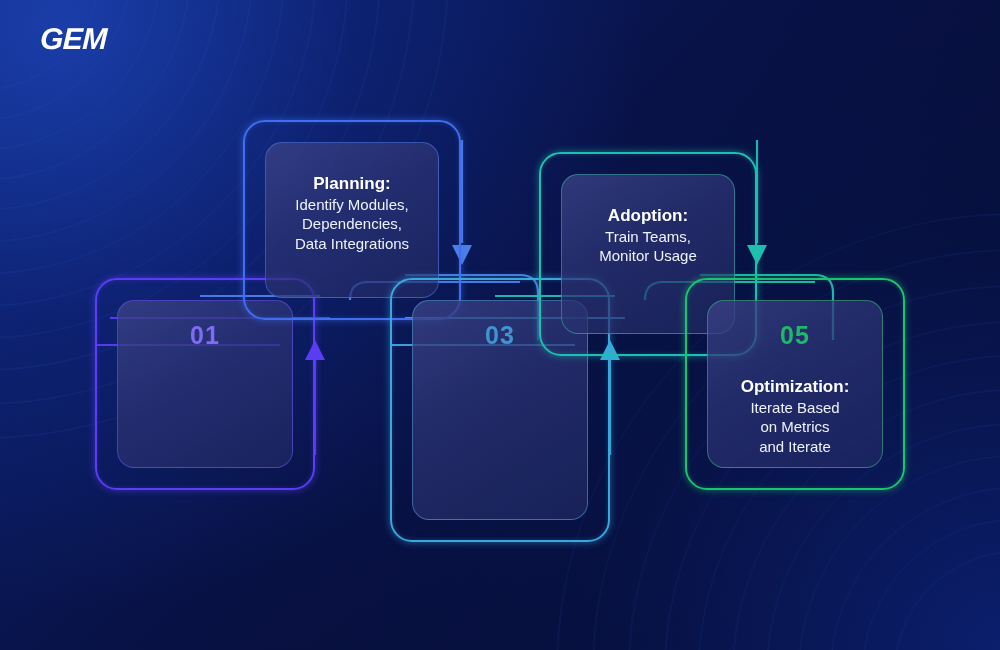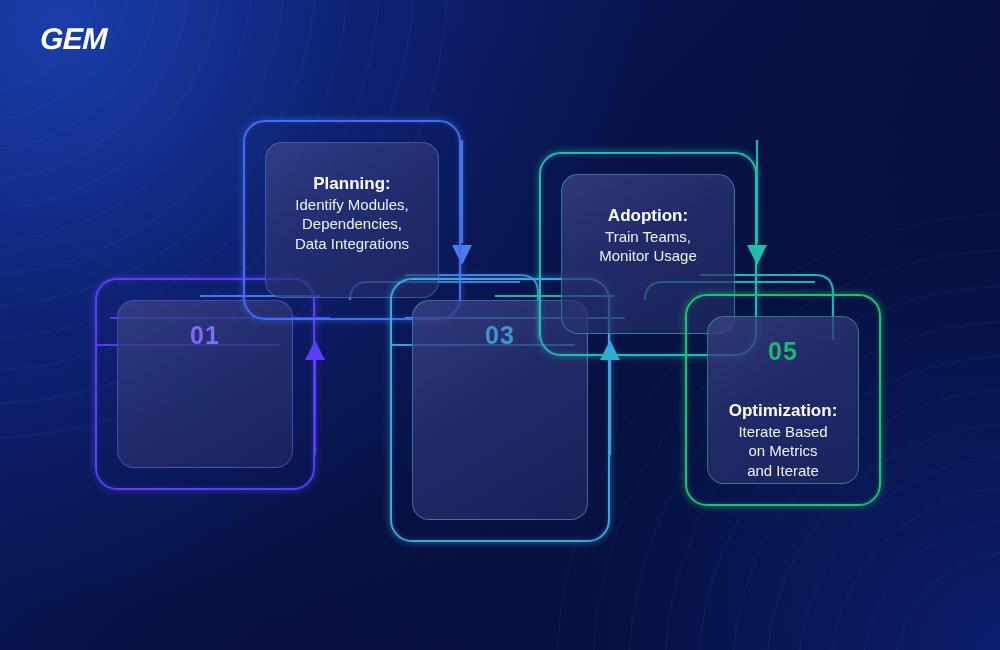--- a/index.html
+++ b/index.html
@@ -176,26 +176,26 @@
     <div class="inner-card num-bottom">
       <div class="txt-block" style="margin-top:8px;">
         <div class="step-title">Adoption:</div>
         <div class="step-desc">Train Teams,</div>
         <div class="step-desc">Monitor Usage</div>
       </div>
       <div class="step-num" style="margin-top:64px;">04</div>
     </div>
   </div>
 
-  <div class="card-unit" style="left:685px; top:294px; width:196px; height:212px;
+  <div class="card-unit" style="left:685px; top:278px; width:220px; height:212px;
               --accent:#19c46e; --glow:rgba(25,196,110,0.72); --innerline:rgba(70,200,130,0.50); --numcol:#1fb86a;">
     <div class="outer-frame"></div>
     <div class="inner-card num-top">
       <div class="step-num">05</div>
-      <div class="txt-block" style="margin-top:36px;">
+      <div class="txt-block" style="margin-top:28px;">
         <div class="step-title">Optimization:</div>
         <div class="step-desc">Iterate Based</div>
         <div class="step-desc">on Metrics</div>
         <div class="step-desc">and Iterate</div>
       </div>
     </div>
   </div>
 
 </div>
 

